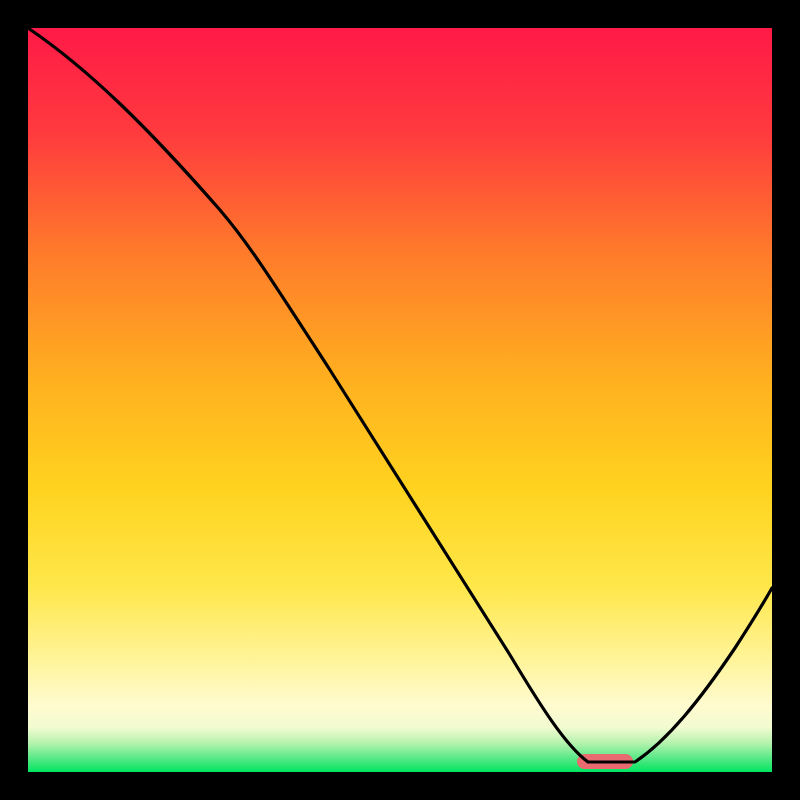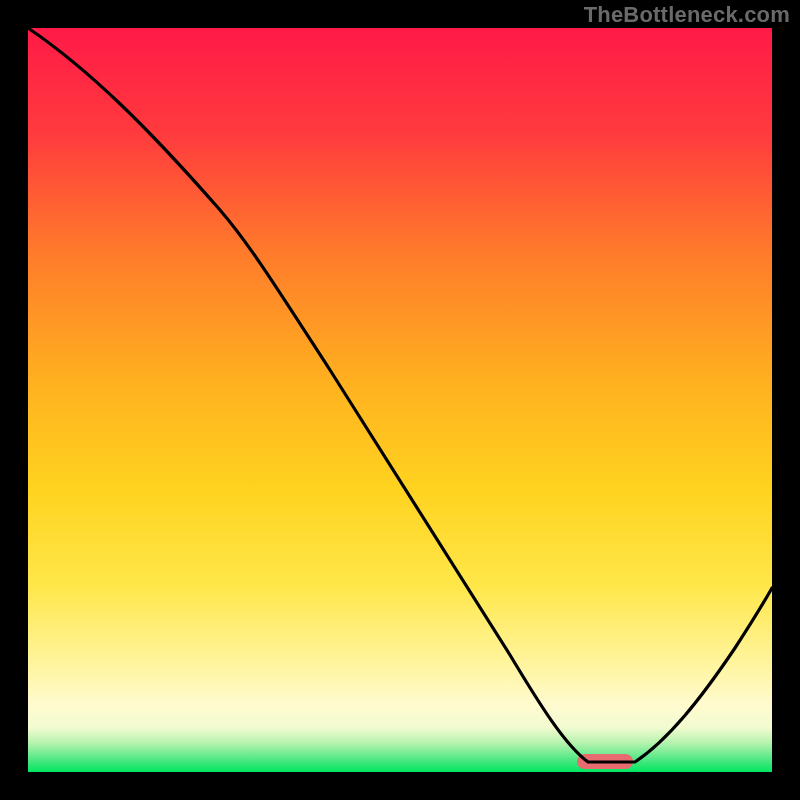--- a/index.html
+++ b/index.html
@@ -68,15 +68,14 @@
              C 90 70, 150 130, 220 210
              C 250 245, 275 285, 330 370
              C 390 465, 450 560, 510 655
              C 540 705, 565 745, 588 762
              L 635 762
              C 668 740, 700 700, 735 648
              C 752 622, 764 602, 772 588"></path>
 
   </svg>
 
-  <div class="watermark">TheBottleneck.com</div>
 
 </div>
 
 </body></html>

